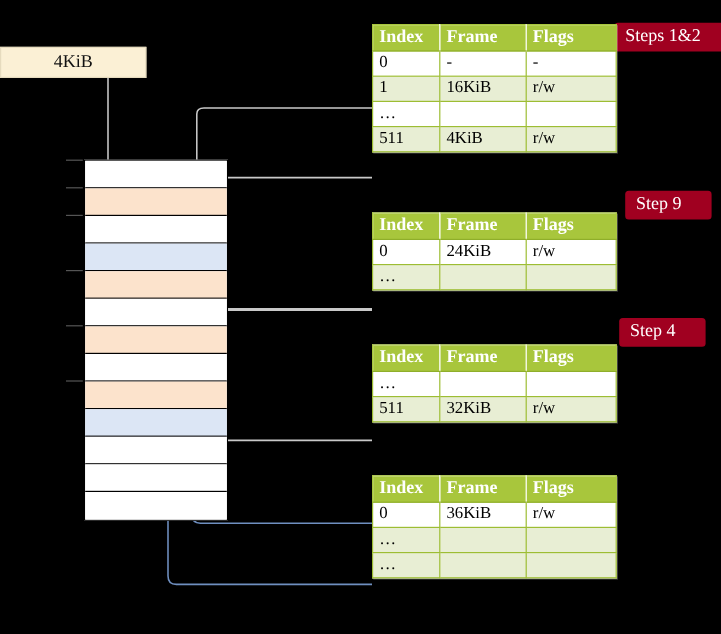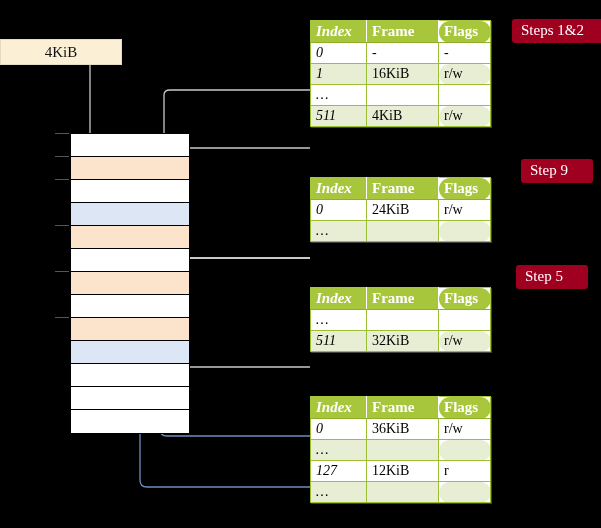--- a/index.html
+++ b/index.html
@@ -65,23 +65,23 @@
     font-size:15px;
     border-color:#ffffff;
     border-top-color:#a8c63c;
     border-bottom-color:#8fae2a;
   }
   .ptable th:first-child{border-left-color:#a8c63c;}
   .ptable th:last-child{border-right-color:#a8c63c;}
   .ptable tr.odd td{background:#ffffff;}
   .ptable tr.even td{background:#e8eed4;}
   .ptable td.hl{background:#fbf79b;}
-  .col-idx{width:56px;font-style:italic;}
+  .col-idx{width:56px;}
   .col-frm{width:72px;}
-  .col-flg{width:52px;border-radius:11px;}
+  .col-flg{width:75px;}
 
   
   #memcol{
     position:absolute;
     border:1px solid #000;
     background:#fff;
     box-sizing:border-box;
   }
   .memrow{
     box-sizing:border-box;
@@ -155,21 +155,21 @@
     <span>4KiB</span>
   </div>
 
   <div class="badge" style="left:512px;top:19px;">
     <span>Steps 1&amp;2</span>
   </div>
   <div class="badge" style="left:521px;top:159px;">
     <span>Step 9</span>
   </div>
   <div class="badge" style="left:516px;top:265px;">
-    <span>Step 5</span>
+    <span>Step 4</span>
   </div>
 
   <div id="mem-host">
       <div id="memcol" style="left: 70px; top: 133px; width: 120px; height: 301px;">
         <div class="memrow white" style="height: 23px;"></div>
         <div class="memrow orange" style="height: 23px;"></div>
         <div class="memrow white" style="height: 23px;"></div>
         <div class="memrow blue" style="height: 23px;"></div>
         <div class="memrow orange" style="height: 23px;"></div>
         <div class="memrow white" style="height: 23px;"></div>
@@ -274,25 +274,20 @@
           <tr class="odd">
             <td class="col-idx">0</td>
             <td class="col-frm">36KiB</td>
             <td class="col-flg">r/w</td>
           </tr>
           <tr class="even">
             <td class="col-idx">…</td>
             <td class="col-frm"></td>
             <td class="col-flg"></td>
           </tr>
-          <tr class="odd">
-            <td class="col-idx">127</td>
-            <td class="col-frm">12KiB</td>
-            <td class="col-flg">r</td>
-          </tr>
           <tr class="even">
             <td class="col-idx">…</td>
             <td class="col-frm"></td>
             <td class="col-flg"></td>
           </tr>
         </tbody>
       </table>
     </div>
 
 </div>

